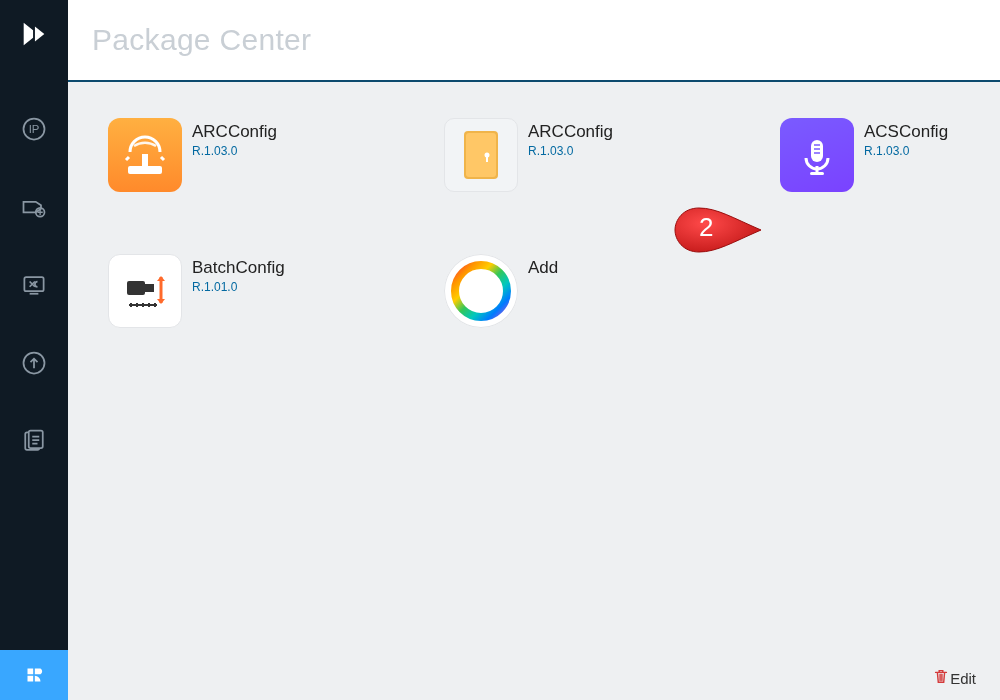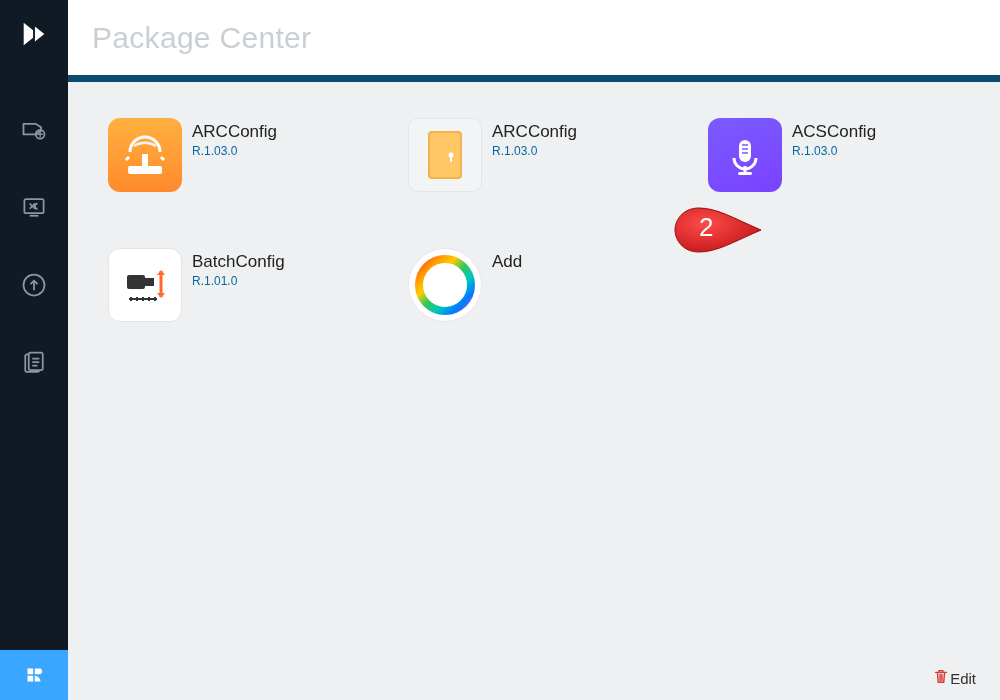--- a/index.html
+++ b/index.html
@@ -32,36 +32,37 @@
     background: #0f86e8;
     display: flex; align-items: center; justify-content: flex-end; gap: 16px; padding: 0 12px;
   }
   .wc { color: #fff; font-size: 14px; line-height: 14px; cursor: pointer; display: flex; align-items: center; justify-content: center; width: 18px; height: 18px; }
 
   
   .header {
     position: absolute; left: 68px; top: 0; right: 0; height: 82px;
     background: #ffffff;
     display: flex; align-items: center; padding-left: 24px;
-    border-bottom: 7px solid #0c4a6e;
+    border-bottom: 2px solid #0c4a6e;
   }
   .header-title { font-size: 30px; color: #c9cfd5; font-weight: 400; letter-spacing: .3px; }
 
   
   .content {
     position: absolute; left: 68px; top: 82px; right: 0; bottom: 44px;
     background: #eef0f2;
     padding: 36px 8px 20px 40px;
   }
   .grid {
     display: grid;
     grid-template-columns: repeat(3, 300px);
     grid-auto-rows: 100px;
     row-gap: 30px;
     column-gap: 0;
+    gap: 36px;
   }
   .pkg { display: flex; align-items: flex-start; gap: 10px; cursor: pointer; }
   .pkg-icon { width: 74px; height: 74px; border-radius: 10px; flex: 0 0 74px; display: flex; align-items: center; justify-content: center; }
   .pkg-meta { padding-top: 4px; }
   .pkg-title { font-size: 17px; color: #222; font-weight: 500; }
   .pkg-version { font-size: 12px; color: #0369a1; margin-top: 2px; }
 
   
   .ic-arc { background: linear-gradient(180deg,#ffb041,#ff8a2b); border-radius: 12px; }
   .ic-acs { background: #f2f4f6; border: 1px solid #e3e5e8; border-radius: 10px; }
@@ -91,20 +92,26 @@
 </head>
 <body>
 
 <div class="sidebar">
   <div class="sidebar-logo">
     <svg viewBox="0 0 32 32">
         <path d="M5 4 L5 28 L15 20 L15 12 Z M17 8 L17 24 L27 16 Z" fill="#fff"></path>
       </svg>
   </div>
   <div class="sidebar-nav">
+    <div class="sidebar-item">
+      <svg viewBox="0 0 32 32">
+          <circle cx="16" cy="16" r="12" stroke-width="2"></circle>
+          <text x="16" y="21" text-anchor="middle" font-size="13" fill="#8a97a3" stroke="none" font-family="Arial">IP</text>
+        </svg>
+    </div>
     <div class="sidebar-item">
       <svg viewBox="0 0 32 32">
           <path d="M4 10 L18 10 L24 14 L24 18 L18 22 L4 22 Z" stroke-width="2"></path>
           <circle cx="23" cy="22" r="5" stroke-width="2"></circle>
           <path d="M23 19 L23 25 M20 22 L26 22" stroke-width="1.5"></path>
         </svg>
     </div>
     <div class="sidebar-item">
       <svg viewBox="0 0 32 32">
           <rect x="5" y="7" width="22" height="16" rx="2" stroke-width="2"></rect>

